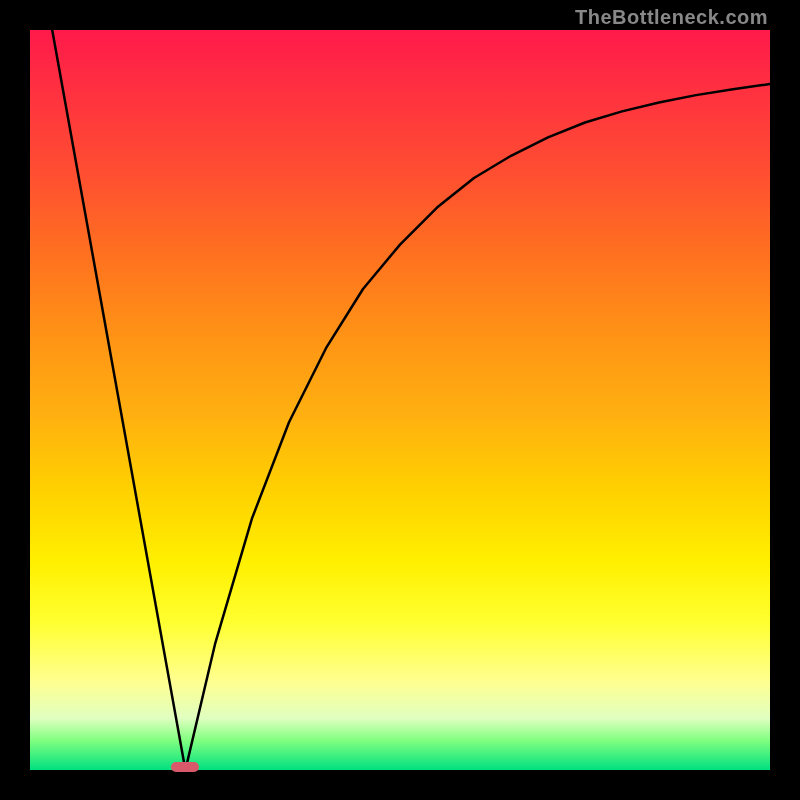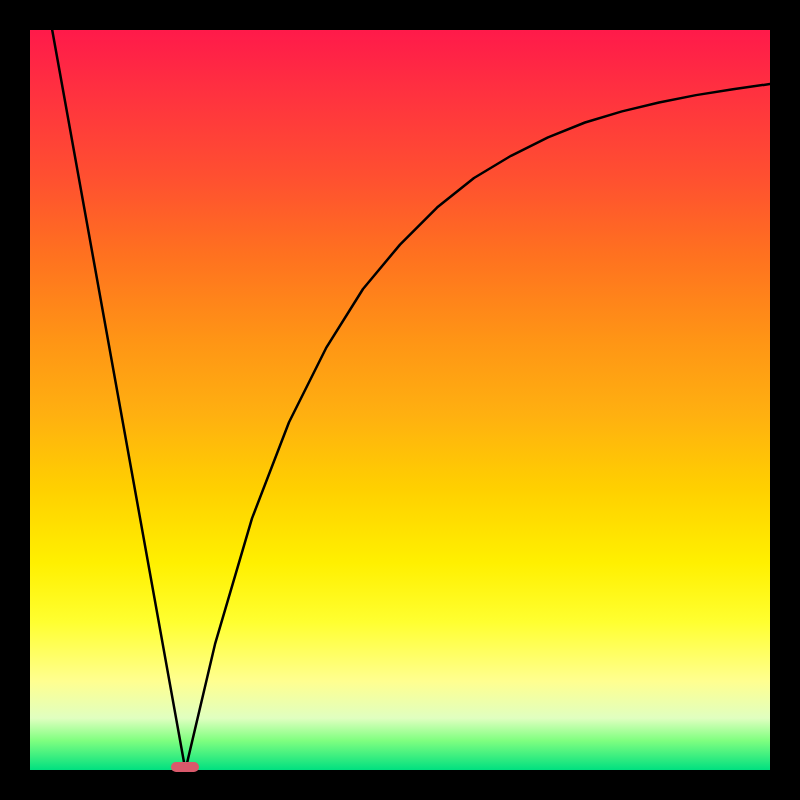--- a/index.html
+++ b/index.html
@@ -71,13 +71,14 @@
 
 <div class="frame">
   <div class="plot-area"></div>
 
   <svg class="curve-svg" viewBox="0 0 740 740" preserveAspectRatio="none">
     <path id="curve-path" d="M22.20 0.00 L155.40 740.00 L155.40 740.00 L185.00 614.20 L222.00 488.40 L259.00 392.20 L296.00 318.20 L333.00 259.00 L370.00 214.60 L407.00 177.60 L444.00 148.00 L481.00 125.80 L518.00 107.30 L555.00 92.50 L592.00 81.40 L629.00 72.52 L666.00 65.12 L703.00 59.20 L740.00 54.02" stroke="#000" stroke-width="2.5" fill="none" stroke-linejoin="round" stroke-linecap="round"></path>
   </svg>
 
   <div id="min-marker" class="minimum-marker" style="left: 185.4px; top: 767px;"></div>
 
+  <div class="watermark">TheBottleneck.com</div>
 </div>
 
 </body></html>

